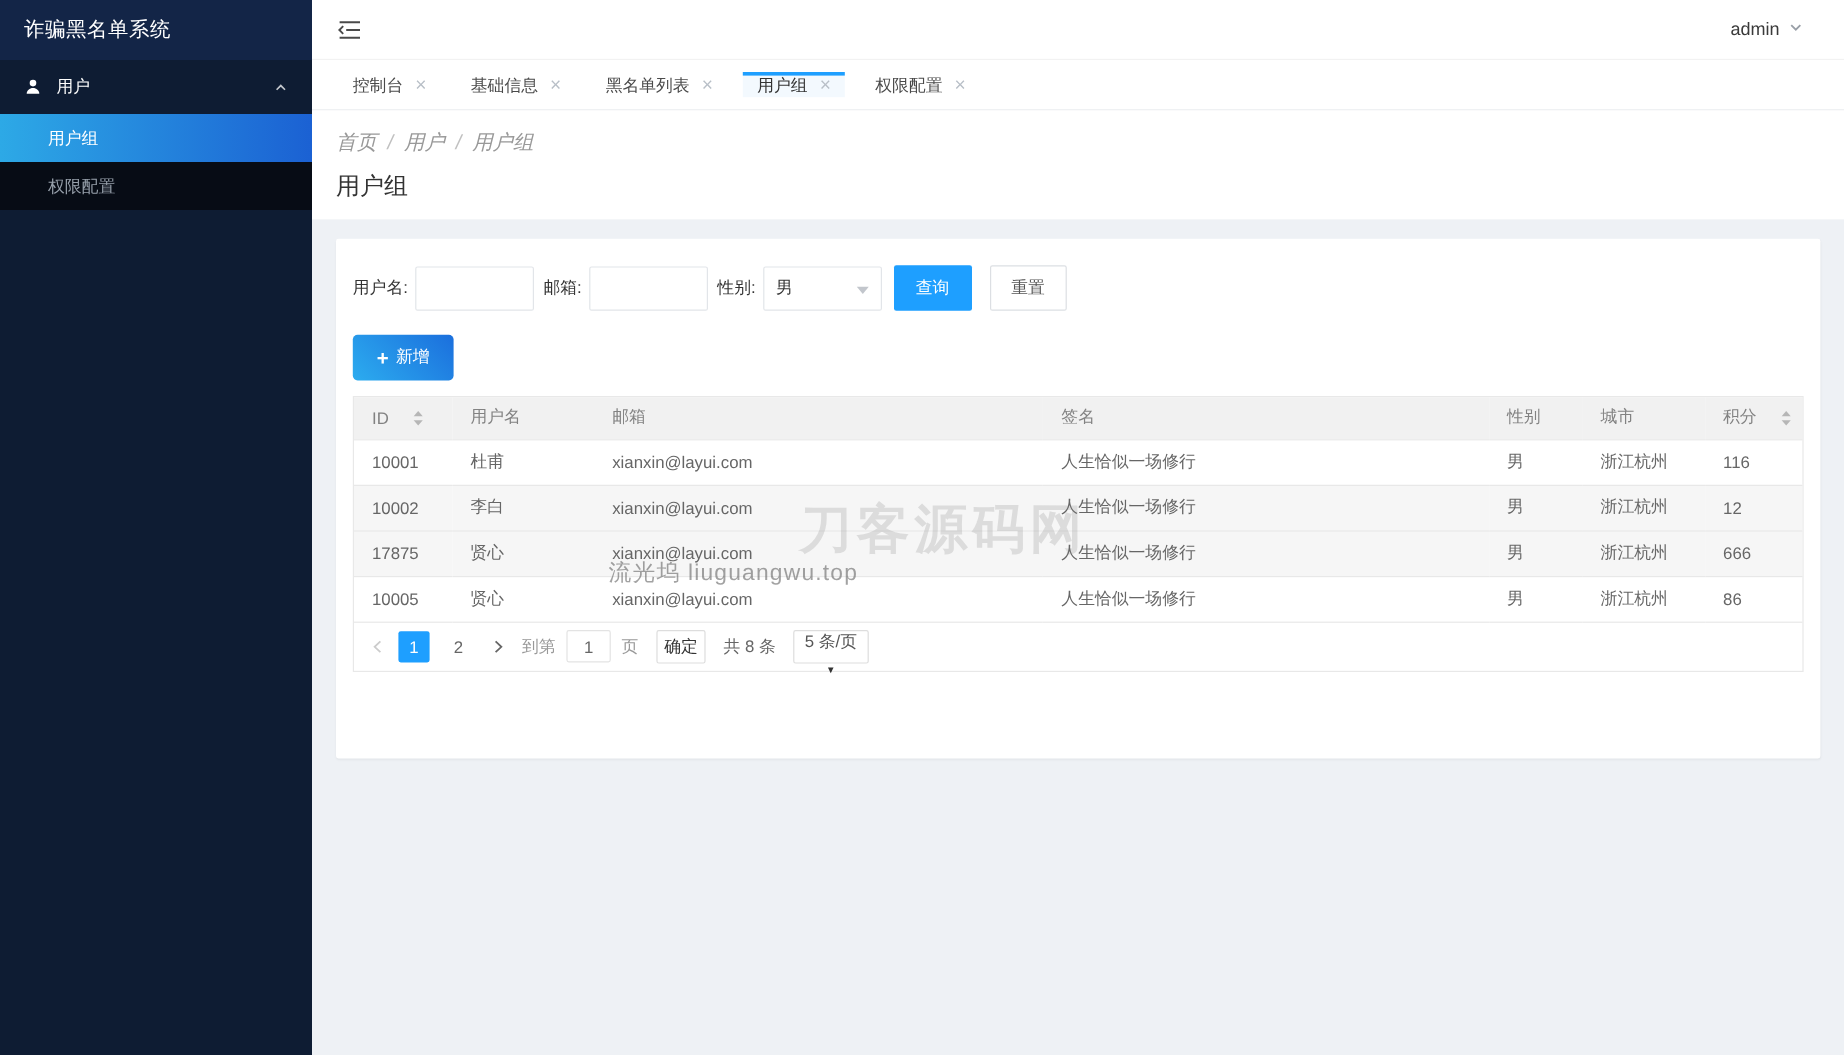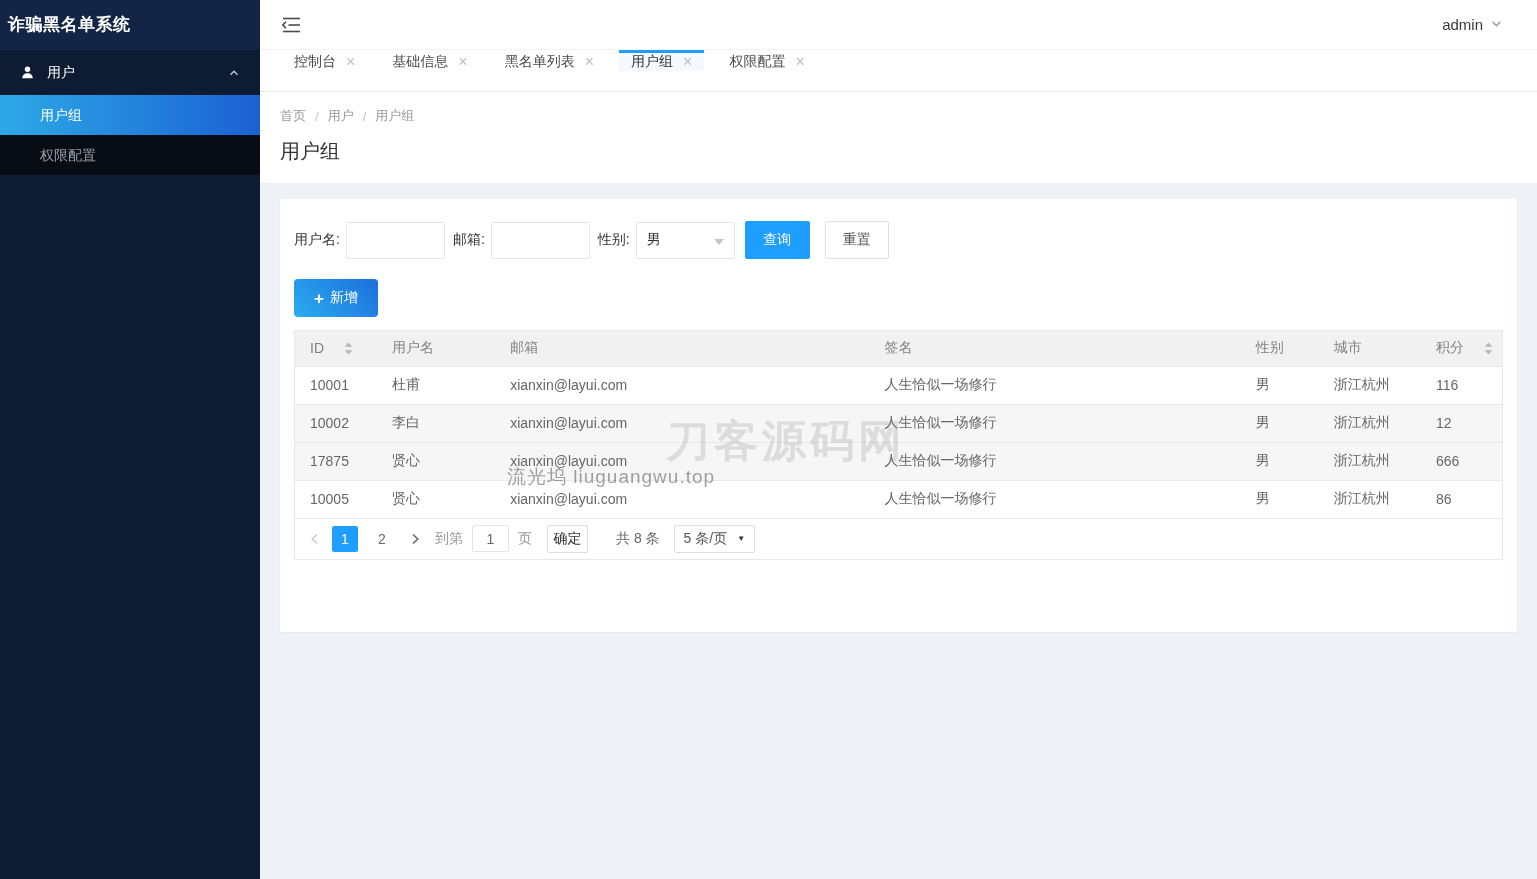--- a/index.html
+++ b/index.html
@@ -1,48 +1,48 @@
 <!DOCTYPE html>
 <html><head>
 <meta charset="utf-8">
 <style>
   * { box-sizing: border-box; margin: 0; padding: 0; }
   html,body { width:1537px; height:879px; overflow:hidden;
     font-family:"Liberation Sans","DejaVu Sans",sans-serif; background:#eef1f5; }
 
   
   .sidebar { position:fixed; left:0; top:0; width:260px; height:879px; background:#0e1c33; z-index:10; }
-  .logo { height:50px; line-height:50px; padding-left:8px; background:#132547;
-    color:#ffffff; font-size:17px; font-weight:bold; letter-spacing:.5px; }
+  .logo { height:50px; line-height:50px; padding-left:20px; background:#132547;
+    color:#ffffff; font-size:17px; font-weight:normal; letter-spacing:.5px; }
   .menu-item { height:45px; display:flex; align-items:center; padding:0 20px;
     color:#a3adba; font-size:14px; cursor:pointer; }
   .menu-item.open { color:#ffffff; }
   .mi-icon { width:16px; height:16px; margin-right:11px; display:flex; align-items:center; }
   .mi-chev { margin-left:auto; display:flex; align-items:center; opacity:.75; }
   .submenu { background:#070c15; }
   .sub-item { height:40px; line-height:40px; padding-left:40px; color:#97a0ab;
     font-size:14px; cursor:pointer; }
   .sub-item.active { background:linear-gradient(90deg,#2da9e6,#1b61d3); color:#ffffff; }
 
   
   .main { margin-left:260px; }
   .topbar { height:50px; background:#ffffff; display:flex; align-items:center;
     justify-content:space-between; padding:0 34px 0 20px; border-bottom:1px solid #f2f2f2; }
   .collapse-btn { display:flex; align-items:center; cursor:pointer; }
   .topbar-user { display:flex; align-items:center; gap:7px; color:#3a3a3a; font-size:15px; cursor:pointer; }
 
   .tabbar { height:42px; background:#ffffff; border-bottom:1px solid #ebeef0;
-    display:flex; align-items:flex-start; padding-left:22px; }
+    display:flex; align-items:center; padding-left:22px; }
   .tab { display:flex; align-items:center; padding:0 12px; margin-right:13px; font-size:14px;
     color:#4a4a4a; border-top:3px solid transparent; cursor:pointer; }
   .tab-close { margin-left:10px; color:#b8bfc7; font-size:16px; line-height:1; }
   .tab.active { background:#f3f9fe; border-top-color:#1e9fff; color:#333; }
 
   .white-head { height:91px; background:#ffffff; padding:15px 0 0 20px; }
-  .breadcrumb { font-size:13px; color:#999; display:flex; align-items:center; }
+  .breadcrumb { font-size:17px; color:#999; display:flex; align-items:center;font-style:italic; }
   .crumb-sep { margin:0 9px; color:#c0c0c0; }
   .page-title { margin-top:13px; font-size:20px; line-height:26px; color:#333; font-weight:400; }
 
   .content { height:696px; padding:16px 20px; background:#eef1f5; }
   .card { width:1237px; height:433px; background:#ffffff; border-radius:2px;
     box-shadow:0 1px 2px rgba(0,0,0,.05); overflow:hidden; }
 
   
   .filter { display:flex; align-items:center; padding:22px 14px 0 14px; font-size:14px; color:#333; }
   .f-label { margin-right:6px; }
@@ -79,24 +79,24 @@
   .pg-prev { color:#cccccc; margin-right:11px; }
   .pg-next { color:#666; margin:0 14px 0 3px; }
   .pg-num { min-width:26px; height:26px; display:flex; align-items:center; justify-content:center;
     margin-right:11px; border-radius:2px; cursor:pointer; color:#666; }
   .pg-num.active { background:#1e9fff; color:#fff; }
   .goto-label { color:#999; margin-right:9px; }
   .goto-input { width:37px; height:27px; border:1px solid #e3e3e3; border-radius:2px;
     text-align:center; font-size:14px; color:#666; outline:none; margin-right:9px; }
   .goto-unit { color:#999; margin-right:15px; }
   .btn-confirm { width:41px; height:28px; border:1px solid #dddddd; background:#fff; border-radius:2px;
-    font-size:14px; color:#333; margin-right:28px; cursor:pointer; }
+    font-size:14px; color:#333; margin-right:15px; cursor:pointer; }
   .pg-total { margin-right:14px; }
   .perpage { height:28px; border:1px solid #dddddd; border-radius:2px; display:flex; align-items:center;
-    padding:0 9px; gap:10px; color:#555; cursor:pointer; background:#fff; }
+    padding:0 9px; gap:10px; color:#555; cursor:pointer; background:#fff;flex-direction:column; }
   .perpage .pp-caret { font-size:8px; color:#333; }
 
   
   .wm { position:fixed; z-index:50; pointer-events:none; white-space:nowrap; }
   .wm-large { left:666px; top:412px; font-size:44px; font-weight:bold;
     color:rgba(120,120,120,.20); letter-spacing:4px; }
   .wm-small { left:507px; top:464px; font-size:19px; color:rgba(95,95,95,.58); letter-spacing:1px; }
 </style>
 </head>
 <body>

